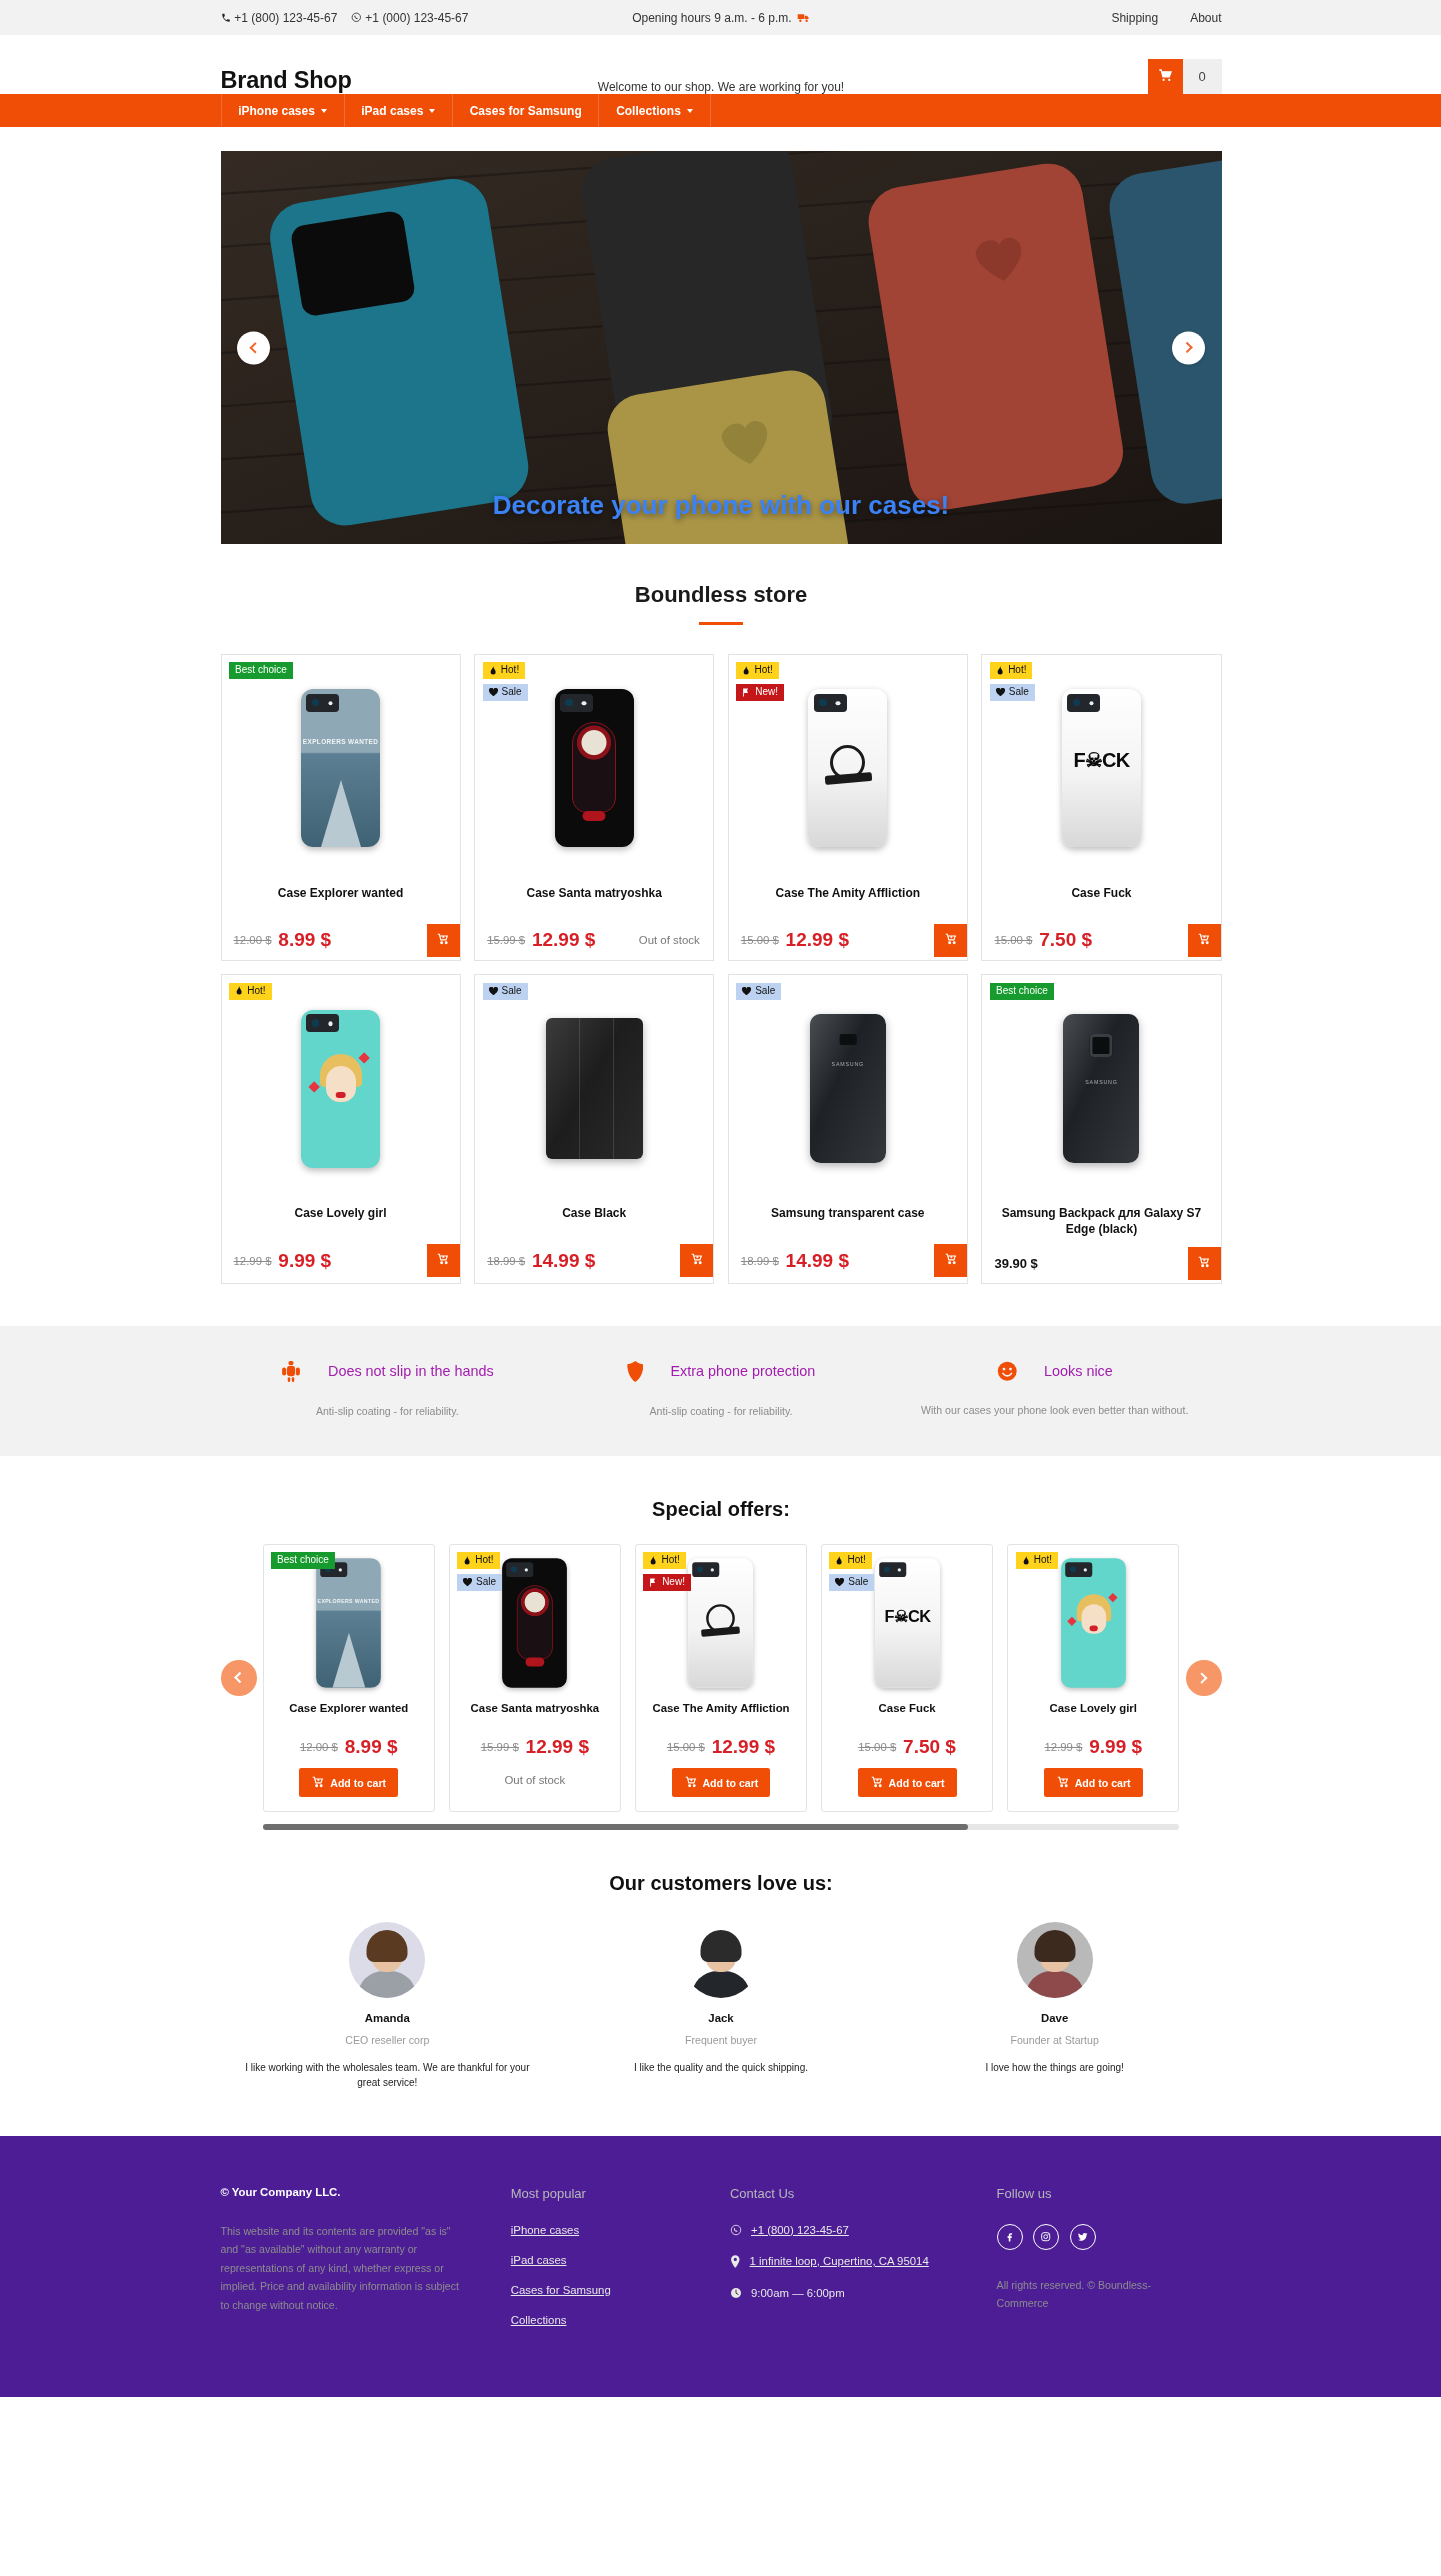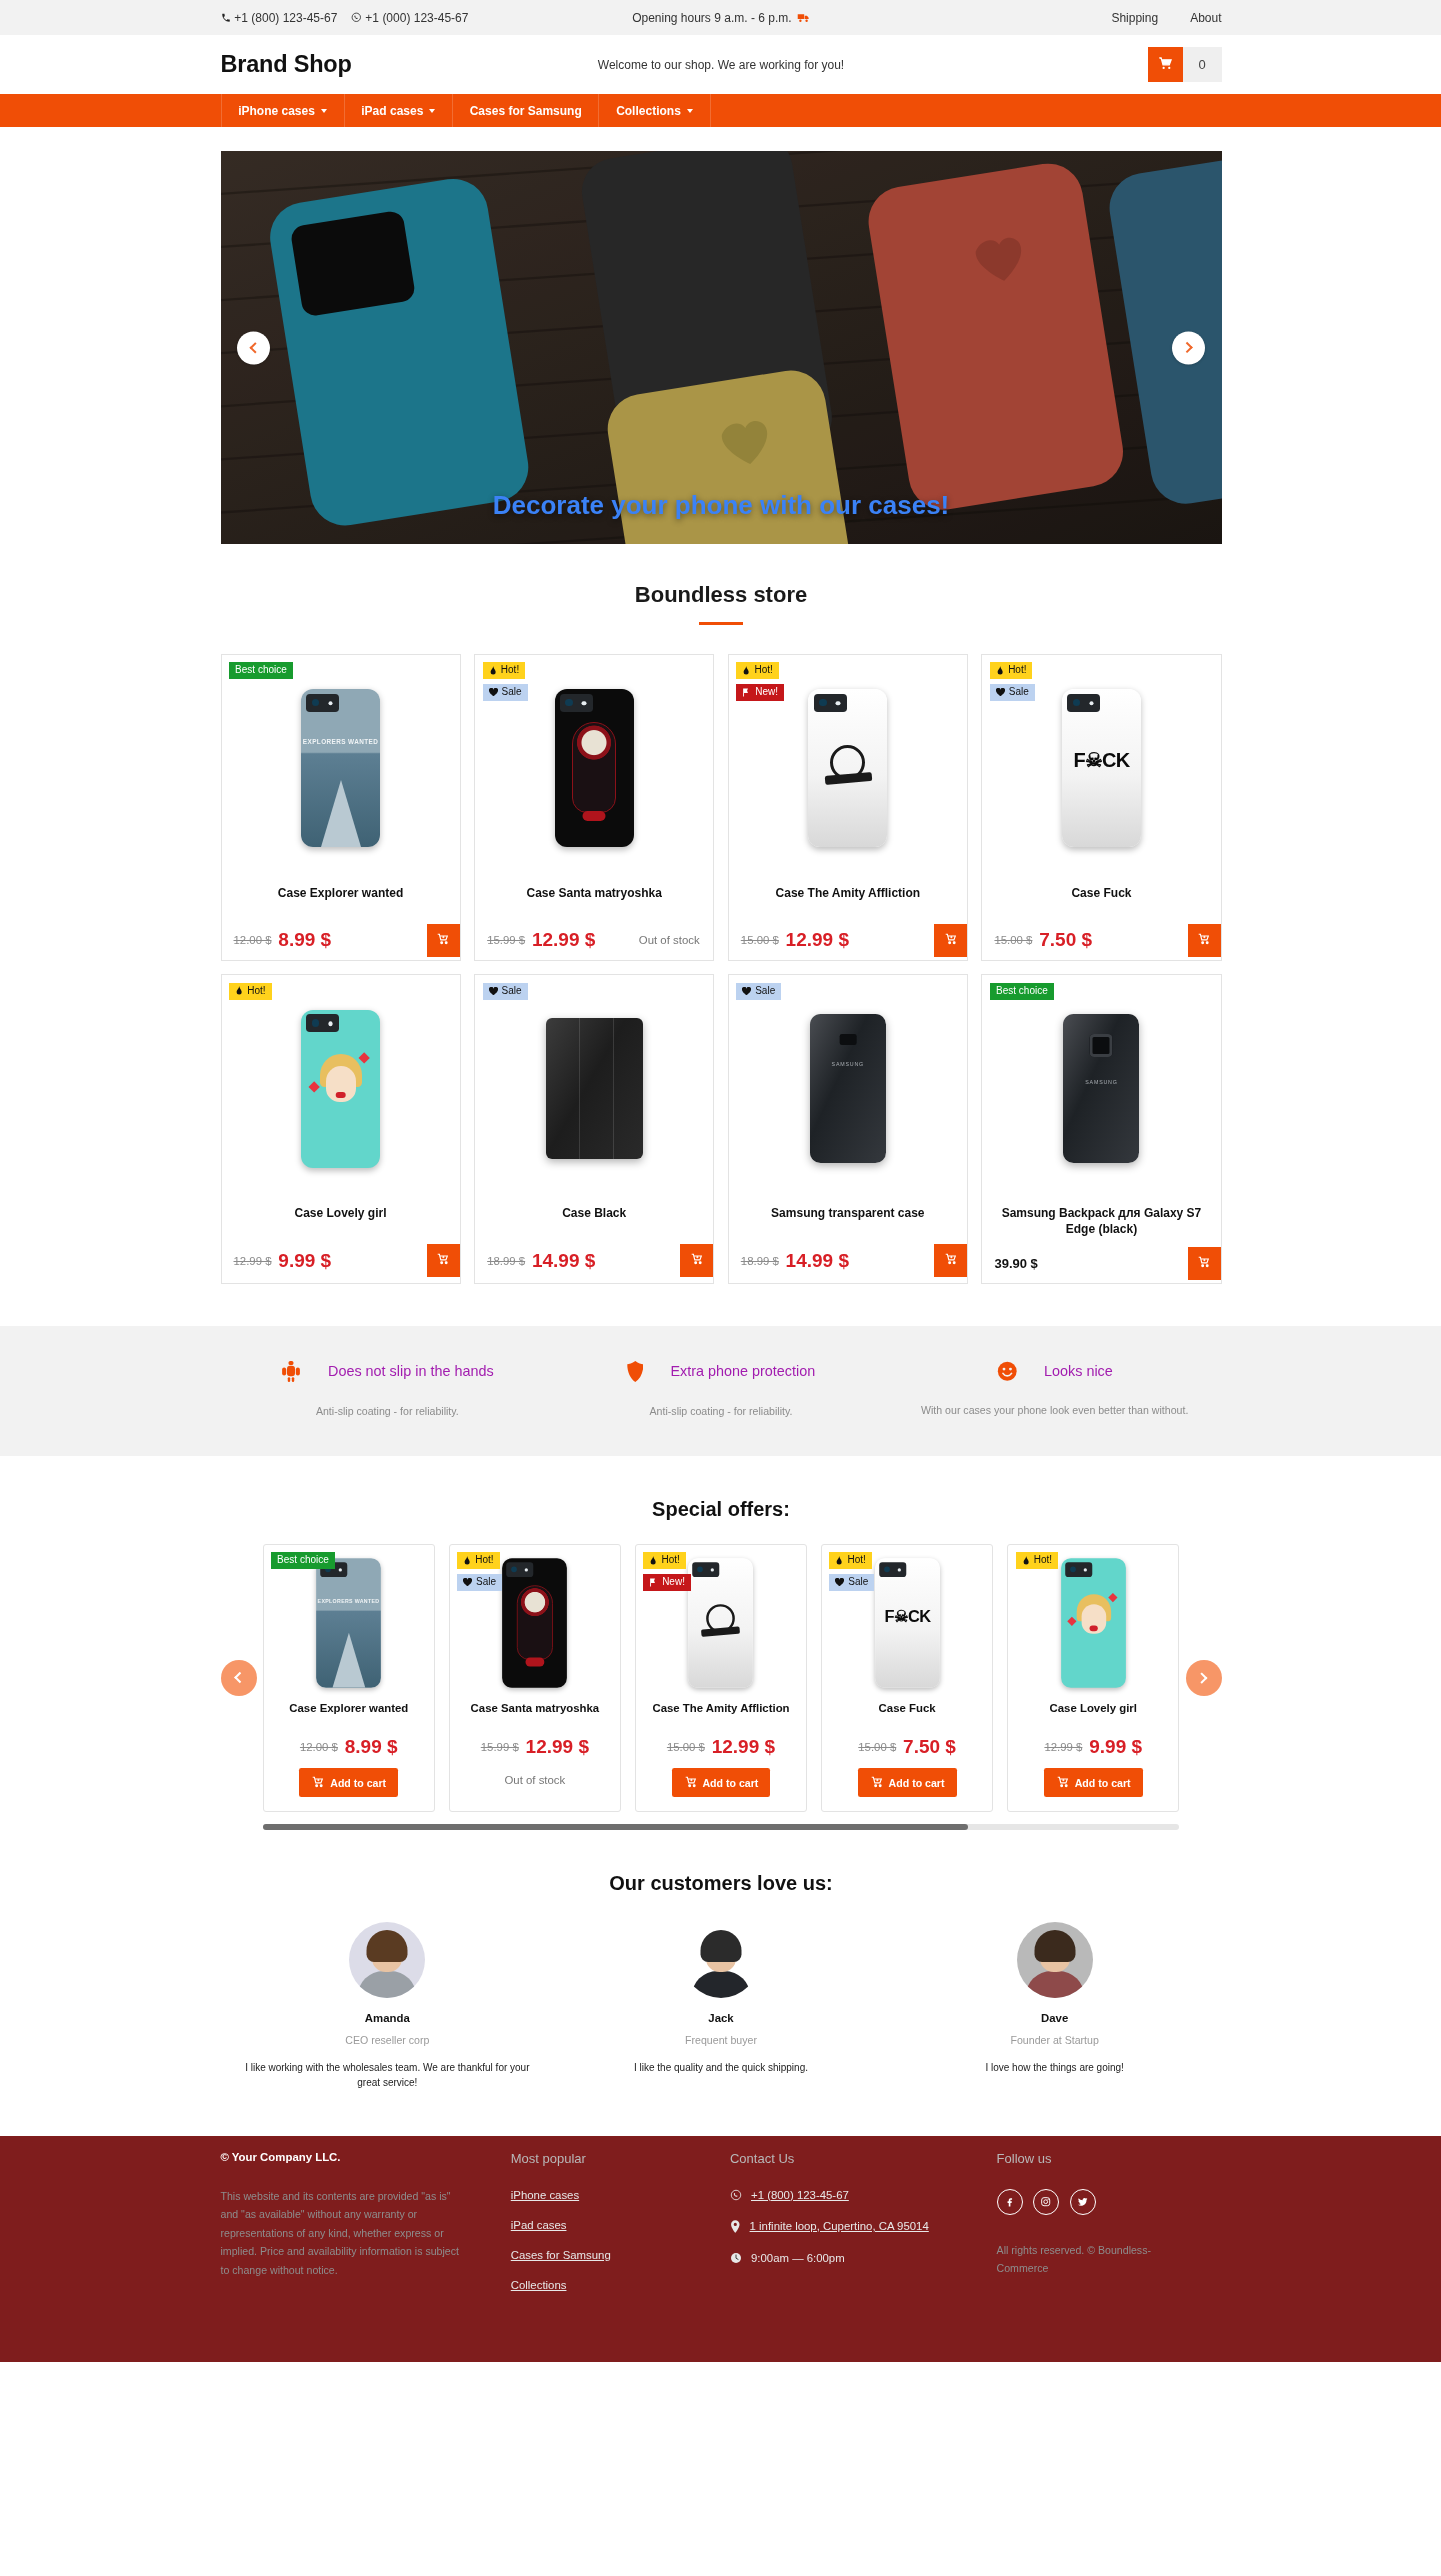--- a/index.html
+++ b/index.html
@@ -52,21 +52,21 @@
   
   .masthead {
     background: #ffffff;
     height: 59px;
   }
   .mast-inner {
     width: 1001px;
     margin: 0 auto;
     height: 59px;
     display: flex;
-    align-items: center;
+    align-items: flex-end;
     position: relative;
   }
   .brand {
     font-size: 23.5px;
     font-weight: bold;
     letter-spacing: -0.2px;
     color: #111;
   }
   .welcome {
     position: absolute;
@@ -480,23 +480,23 @@
   .av-body {
     position:absolute; bottom:0; left:50%; transform:translateX(-50%);
     width: 59px; height: 27px; border-radius: 26px 26px 0 0;
   }
   .testi-name { margin-top: 13.6px; font-size: 11.4px; font-weight: bold; color:#111; }
   .testi-role { margin-top: 10.6px; font-size: 10.6px; color:#9a9a9a; }
   .testi-text { margin-top: 13.6px; font-size: 10px; color:#222; line-height: 1.55; }
 
   
   .footer {
-    background: #7f1d1d;
+    background: #4c1d95;
     color: #dcdcdc;
-    padding: 15px 0 53px;
+    padding: 50px 0 53px;
   }
   .footer-inner {
     width: 1001px; margin: 0 auto;
     display: grid;
     grid-template-columns: 1.15fr 0.85fr 1.05fr 0.95fr;
     gap: 18px;
   }
   .f-h {
     font-size: 13px; color: #b8b8b8; margin-bottom: 23px;
   }

